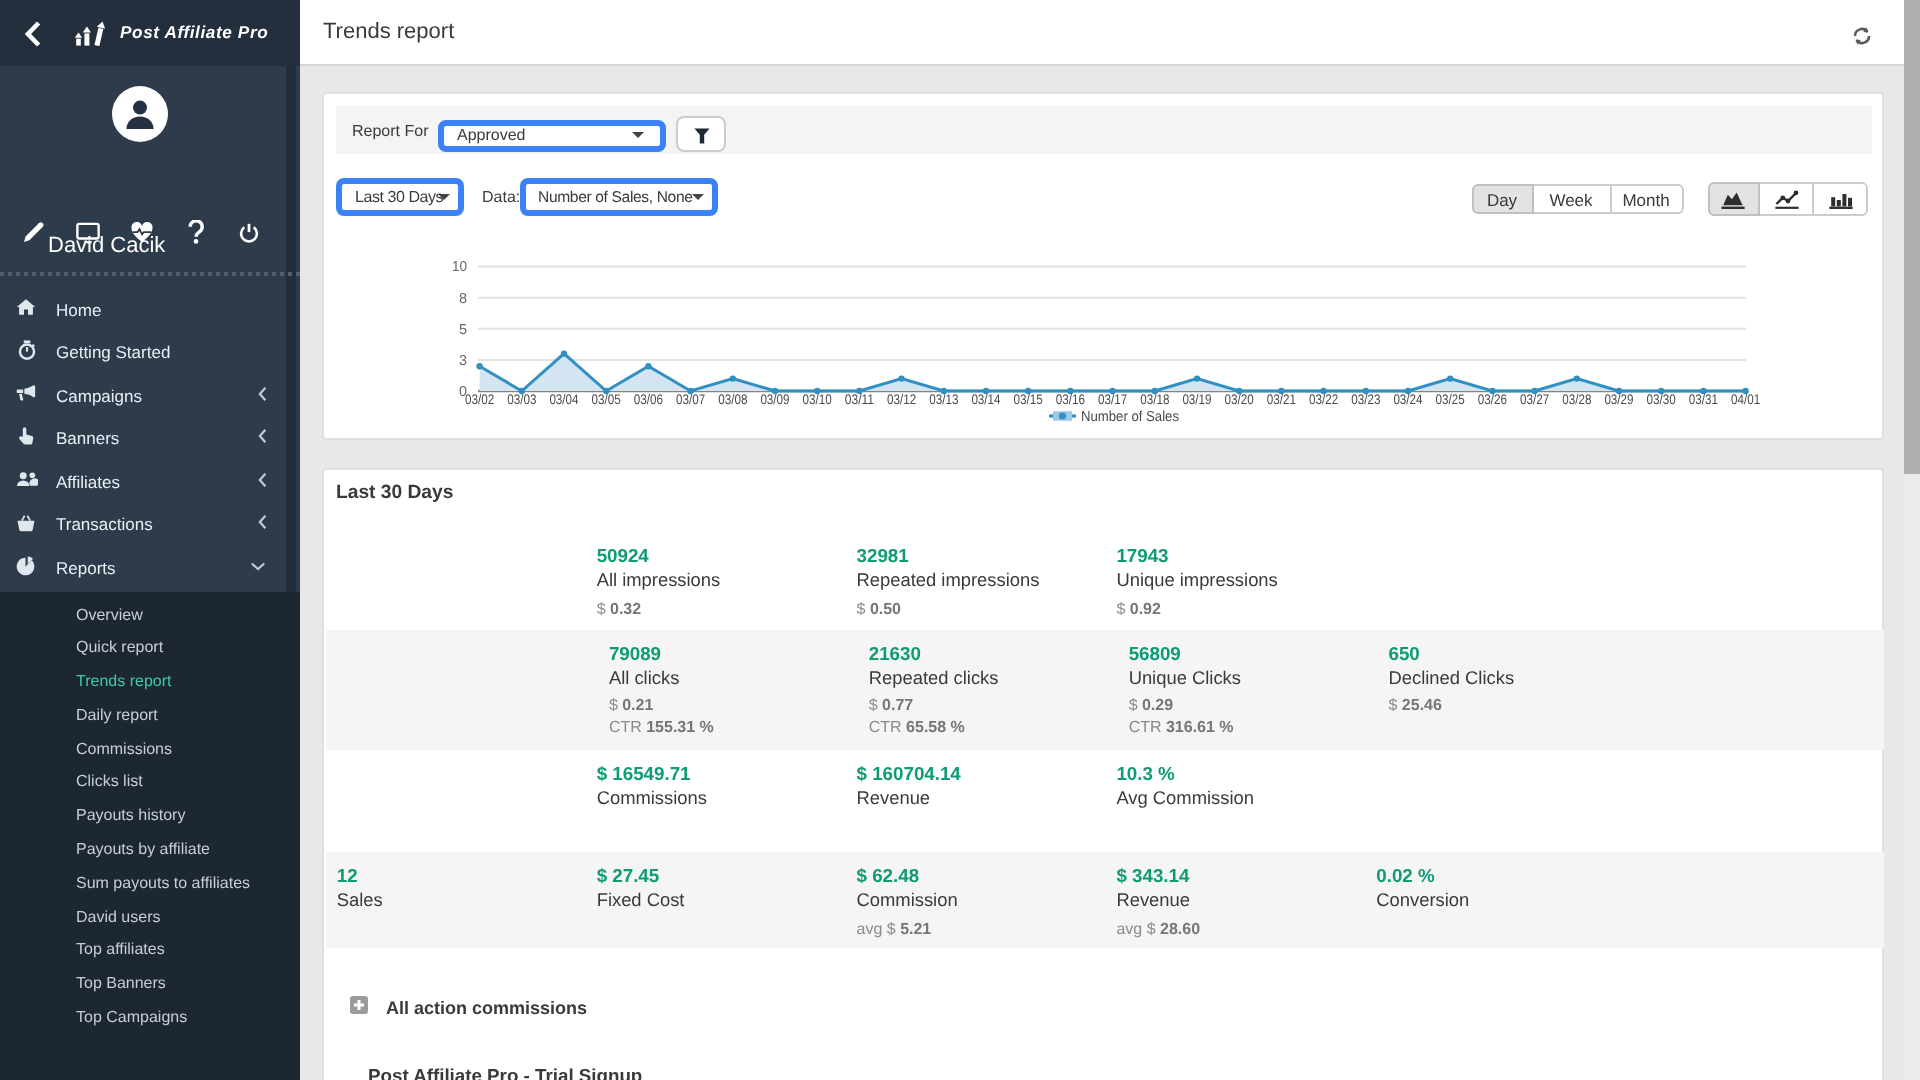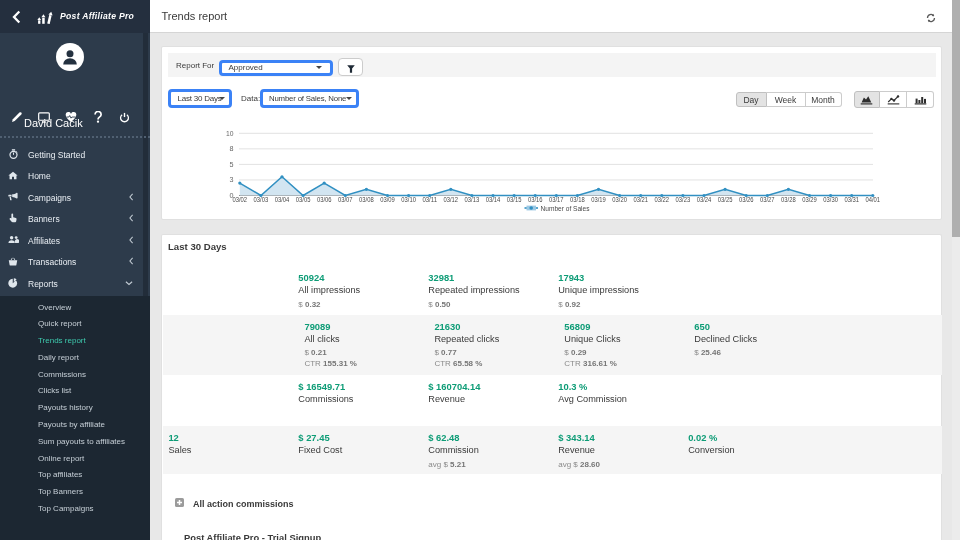--- a/index.html
+++ b/index.html
@@ -350,29 +350,29 @@
           <path d="M1.1 3.4 a3 3 0 1 1 4.6 2.5 c-0.9 0.7-1.6 1.1-1.6 2.2 V8.4" stroke="#fff" stroke-width="1.7" fill="none"></path>
           <circle cx="4" cy="10.7" r="1.15" fill="#fff"></circle>
         </svg></span>
     <span><svg width="11" height="11" viewBox="0 0 12 12">
           <path d="M6 1 V5.5" stroke="#fff" stroke-width="1.5"></path>
           <path d="M3.4 2.9 a4.3 4.3 0 1 0 5.2 0" fill="none" stroke="#fff" stroke-width="1.4"></path>
         </svg></span>
   </div>
   <div class="dash"></div>
   <div class="menu">
+    <div class="mi"><span class="ic"><svg width="10" height="9" viewBox="0 0 13 11">
+            <path d="M6.5 0.5 L12.5 5.5 H11 V10.5 H7.8 V7.2 H5.2 V10.5 H2 V5.5 H0.5 Z" fill="#dfe6ec"></path>
+          </svg></span>Home</div>
     <div class="mi"><span class="ic"><svg width="9" height="10" viewBox="0 0 11 12">
             <circle cx="5.5" cy="7" r="4.3" fill="none" stroke="#dfe6ec" stroke-width="1.5"></circle>
             <path d="M5.5 7 V4.2" stroke="#dfe6ec" stroke-width="1.3"></path>
             <path d="M3.5 1 H7.5" stroke="#dfe6ec" stroke-width="1.7"></path>
             <path d="M8.8 2.7 L10 3.9" stroke="#dfe6ec" stroke-width="1.2"></path>
           </svg></span>Getting Started</div>
-    <div class="mi"><span class="ic"><svg width="10" height="9" viewBox="0 0 13 11">
-            <path d="M6.5 0.5 L12.5 5.5 H11 V10.5 H7.8 V7.2 H5.2 V10.5 H2 V5.5 H0.5 Z" fill="#dfe6ec"></path>
-          </svg></span>Home</div>
     <div class="mi"><span class="ic"><svg width="10" height="9" viewBox="0 0 12 10">
             <path d="M10.4 0.4 a0.9 0.9 0 0 1 1.1 0.9 V6.6 a0.9 0.9 0 0 1-1.1 0.9 C8.8 6.3 7 5.7 5 5.5 V2.4 C7 2.2 8.8 1.6 10.4 0.4 Z" fill="#dfe6ec"></path>
             <path d="M1 2.9 H4.3 V5 H1 a0.6 0.6 0 0 1-0.6-0.6 V3.5 A0.6 0.6 0 0 1 1 2.9 Z" fill="#dfe6ec"></path>
             <path d="M1.9 5.5 H3.5 L4.3 8.9 a0.5 0.5 0 0 1-0.5 0.6 H3.1 a0.55 0.55 0 0 1-0.55-0.45 Z" fill="#dfe6ec"></path>
           </svg></span>Campaigns<span class="ch"><svg width="4.5" height="8" viewBox="0 0 5 9">
             <path d="M4.1 1 L1 4.5 L4.1 8" fill="none" stroke="#c3ccd4" stroke-width="1.2"></path>
           </svg></span></div>
     <div class="mi"><span class="ic"><svg width="8" height="10" viewBox="0 0 10 12">
             <path d="M3 6.5 V1.6 a1.1 1.1 0 0 1 2.2 0 V5 l3.4 1 c0.7 0.2 1 0.7 0.9 1.4 l-0.5 2.8 c-0.1 0.7 -0.6 1.1 -1.3 1.1 H4.6 c-0.5 0-1-0.2-1.3-0.6 L0.9 7.9 c-0.4-0.5-0.3-1.1 0.2-1.5 c0.5-0.4 1.1-0.3 1.9 0.1 Z" fill="#dfe6ec"></path>
           </svg></span>Banners<span class="ch"><svg width="4.5" height="8" viewBox="0 0 5 9">
@@ -403,21 +403,21 @@
   <div class="submenu">
     <div class="si">Overview</div>
     <div class="si">Quick report</div>
     <div class="si act">Trends report</div>
     <div class="si">Daily report</div>
     <div class="si">Commissions</div>
     <div class="si">Clicks list</div>
     <div class="si">Payouts history</div>
     <div class="si">Payouts by affiliate</div>
     <div class="si">Sum payouts to affiliates</div>
-    <div class="si">Online report</div>
+    <div class="si">David users</div>
     <div class="si">Top affiliates</div>
     <div class="si">Top Banners</div>
     <div class="si">Top Campaigns</div>
 
   </div>
 </div>
 <div class="sbar-track"></div>
 <div class="sbar-thumb"></div>
 
 </body></html>

